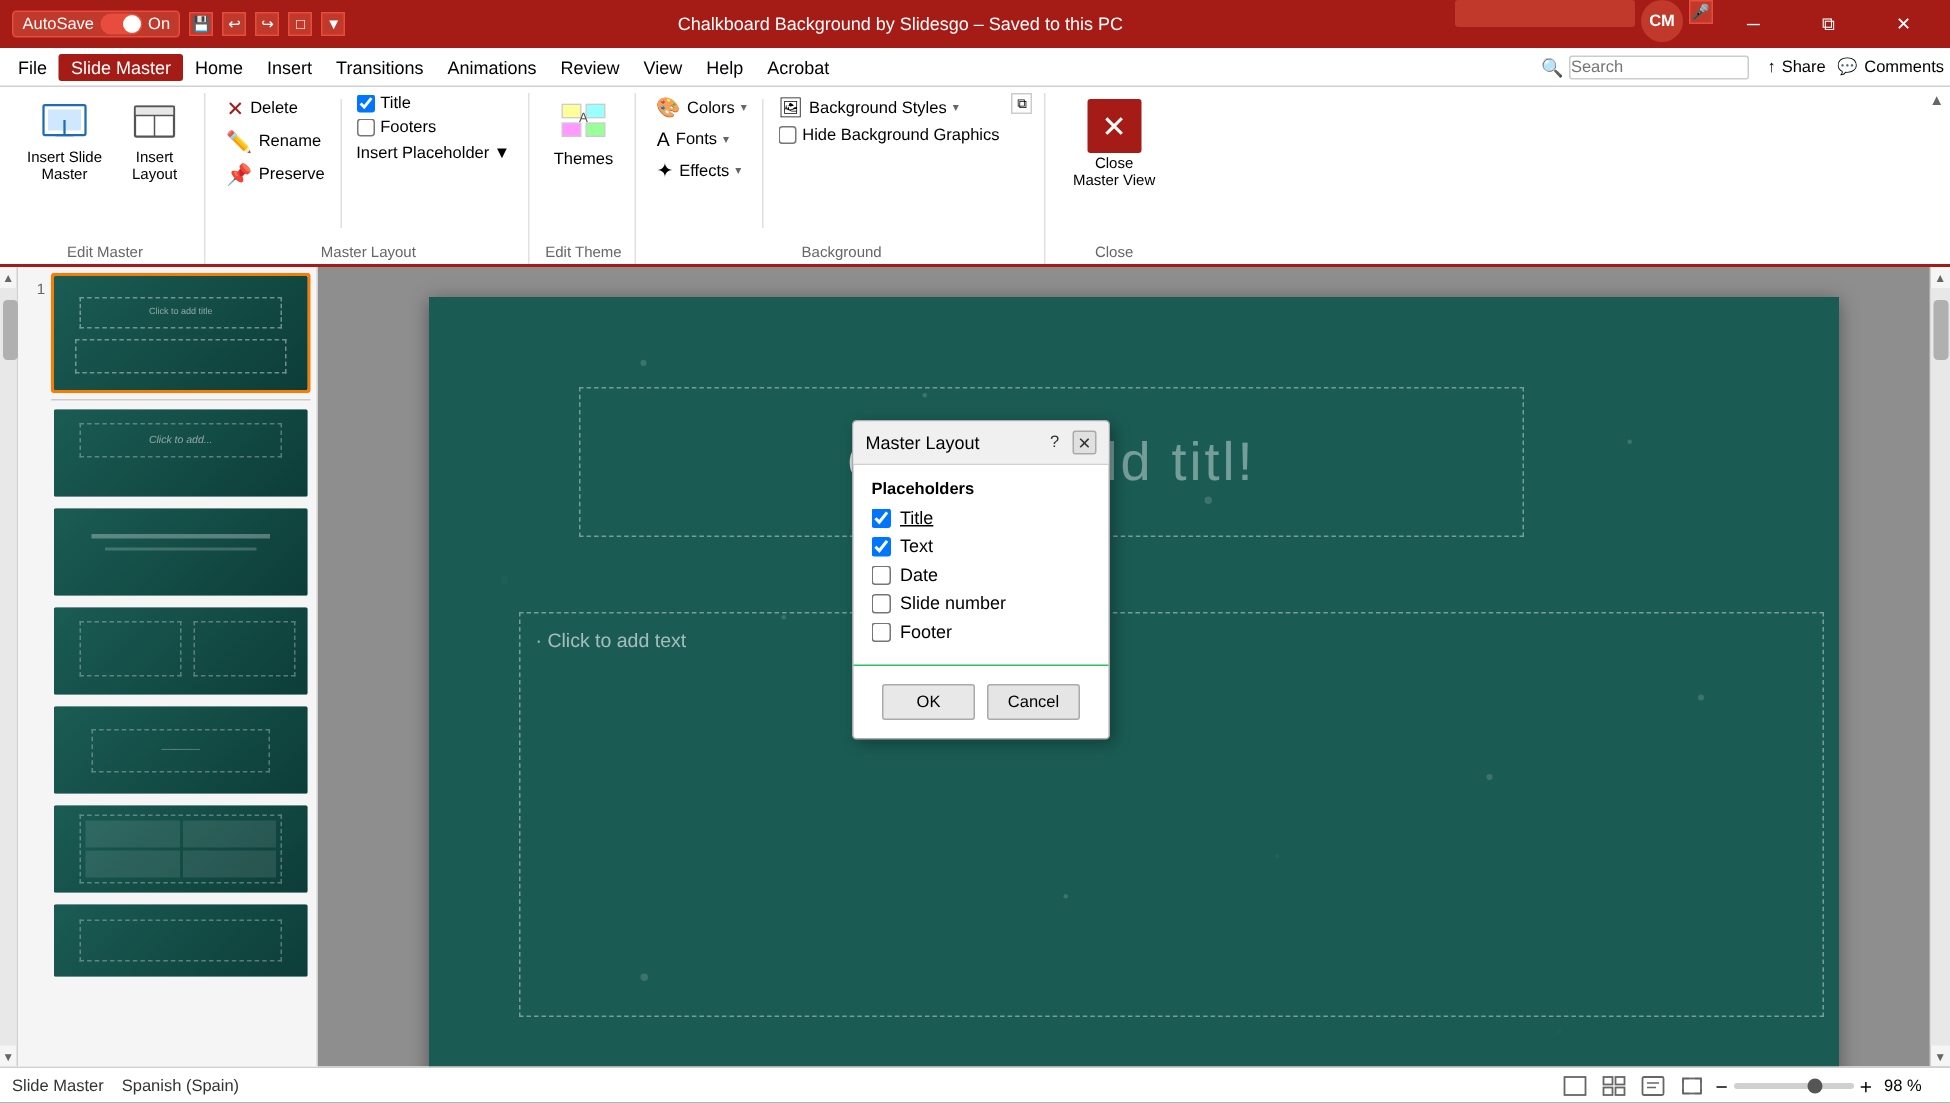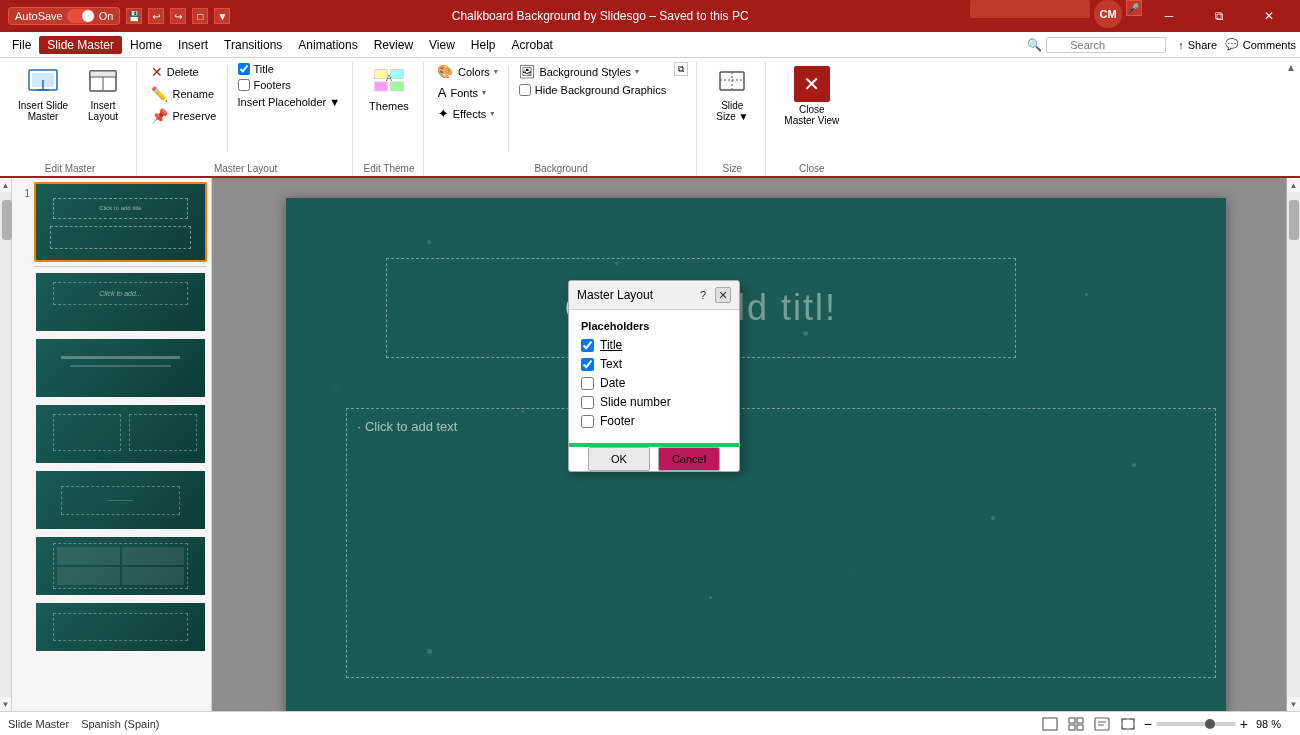--- a/index.html
+++ b/index.html
@@ -92,22 +92,22 @@
     .dialog-title { font-size: 12px; font-weight: normal; }
     .dialog-header-btns { display: flex; gap: 4px; }
     .dialog-help-btn { width: 16px; height: 16px; display: flex; align-items: center; justify-content: center; font-size: 11px; cursor: pointer; color: #333; }
     .dialog-close-btn { width: 16px; height: 16px; display: flex; align-items: center; justify-content: center; font-size: 11px; cursor: pointer; color: #333; border: 1px solid #aaa; background: #e0e0e0; border-radius: 2px; }
     .dialog-body { padding: 10px 12px; }
     .dialog-section-label { font-size: 11px; font-weight: 600; margin-bottom: 6px; }
     .dialog-checkbox-row { display: flex; align-items: center; gap: 6px; margin-bottom: 5px; }
     .dialog-checkbox-row input { width: 13px; height: 13px; cursor: pointer; }
     .dialog-checkbox-label { font-size: 12px; cursor: pointer; }
     .dialog-checkbox-label.underline { text-decoration: underline; }
-    .dialog-footer { display: flex; justify-content: center; gap: 8px; padding: 0; border-top: 4px solid #22c55e; }
-    .dialog-btn { width: 62px; height: 24px; font-size: 11px; cursor: pointer; border-radius: 2px; border: 1px solid #aaa; background: #be185d; display: flex; align-items: center; justify-content: center; }
+    .dialog-footer { display: flex; justify-content: center; gap: 8px; padding: 12px; border-top: 1px solid #22c55e; }
+    .dialog-btn { width: 62px; height: 24px; font-size: 11px; cursor: pointer; border-radius: 2px; border: 1px solid #aaa; background: #e5e5e5; display: flex; align-items: center; justify-content: center; }
     .dialog-btn.primary { background: #e8e8e8; font-weight: 500; }
 
     
     .status-bar { height: 24px; background: #fff; border-top: 1px solid #d0d0d0; display: flex; align-items: center; justify-content: space-between; padding: 0 8px; flex-shrink: 0; }
     .status-left { font-size: 11px; color: #333; display: flex; gap: 12px; }
     .status-right { display: flex; align-items: center; gap: 6px; }
     .status-icon { width: 20px; height: 18px; display: flex; align-items: center; justify-content: center; cursor: pointer; border-radius: 2px; }
     .zoom-control { display: flex; align-items: center; gap: 4px; font-size: 11px; }
     .zoom-slider { width: 80px; height: 4px; background: #d0d0d0; border-radius: 2px; position: relative; cursor: pointer; }
     .zoom-slider-thumb { width: 10px; height: 10px; background: #555; border-radius: 50%; position: absolute; top: -3px; left: 68%; transform: translateX(-50%); }
@@ -152,21 +152,21 @@
   <div class="menu-item">Insert</div>
   <div class="menu-item">Transitions</div>
   <div class="menu-item">Animations</div>
   <div class="menu-item">Review</div>
   <div class="menu-item">View</div>
   <div class="menu-item">Help</div>
   <div class="menu-item">Acrobat</div>
   <div style="flex:1;"></div>
   <div style="display:flex;align-items:center;gap:4px;">
     <span style="font-size:12px;color:#666;">🔍</span>
-    <input type="text" placeholder="Search" style="border: 1px solid rgb(204, 204, 204); border-radius: 2px; padding: 1px 23px; font-size: 11px; width: 120px;">
+    <input type="text" placeholder="Search" style="border: 1px solid rgb(204, 204, 204); border-radius: 2px; padding: 1px 0; font-size: 11px; width: 120px;">
   </div>
   <div style="display:flex;align-items:center;gap:8px;margin-left:12px;">
     <div style="display:flex;align-items:center;gap:4px;font-size:11px;cursor:pointer;">
       <span>↑</span>
         <span>Share</span>
     </div>
     <div style="display:flex;align-items:center;gap:4px;font-size:11px;cursor:pointer;">
       <span>💬</span>
         <span>Comments</span>
     </div>
@@ -286,35 +286,20 @@
             <span style="font-size:11px;">Hide Background Graphics</span>
           </div>
         </div>
         <div style="display:flex;align-items:flex-end;padding-bottom:4px;">
           <div style="width:14px;height:14px;border:1px solid #ccc;cursor:pointer;display:flex;align-items:center;justify-content:center;font-size:9px;">⧉</div>
         </div>
       </div>
       <div class="ribbon-group-label">Background</div>
     </div>
 
-    <div class="ribbon-group">
-      <div class="ribbon-group-content">
-        <div class="ribbon-btn-large">
-          <div class="icon">
-            <svg width="32" height="32" viewBox="0 0 32 32">
-              <rect x="4" y="6" width="24" height="18" rx="1" fill="none" stroke="#555" stroke-width="1.5"></rect>
-              <line x1="4" y1="14" x2="28" y2="14" stroke="#555" stroke-width="1" stroke-dasharray="2,2"></line>
-              <line x1="16" y1="6" x2="16" y2="24" stroke="#555" stroke-width="1" stroke-dasharray="2,2"></line>
-            </svg>
-          </div>
-          <div class="label" style="font-size:10px;text-align:center;">Slide<br>Size ▼</div>
-        </div>
-      </div>
-      <div class="ribbon-group-label">Size</div>
-    </div>
 
     <div class="ribbon-group" style="border-right:none;">
       <div class="ribbon-group-content">
         <div class="close-master-btn">
           <div class="close-icon-box">
             <span style="font-size:20px;">✕</span>
           </div>
           <div style="font-size:10px;text-align:center;margin-top:2px;">Close<br>Master View</div>
         </div>
       </div>

